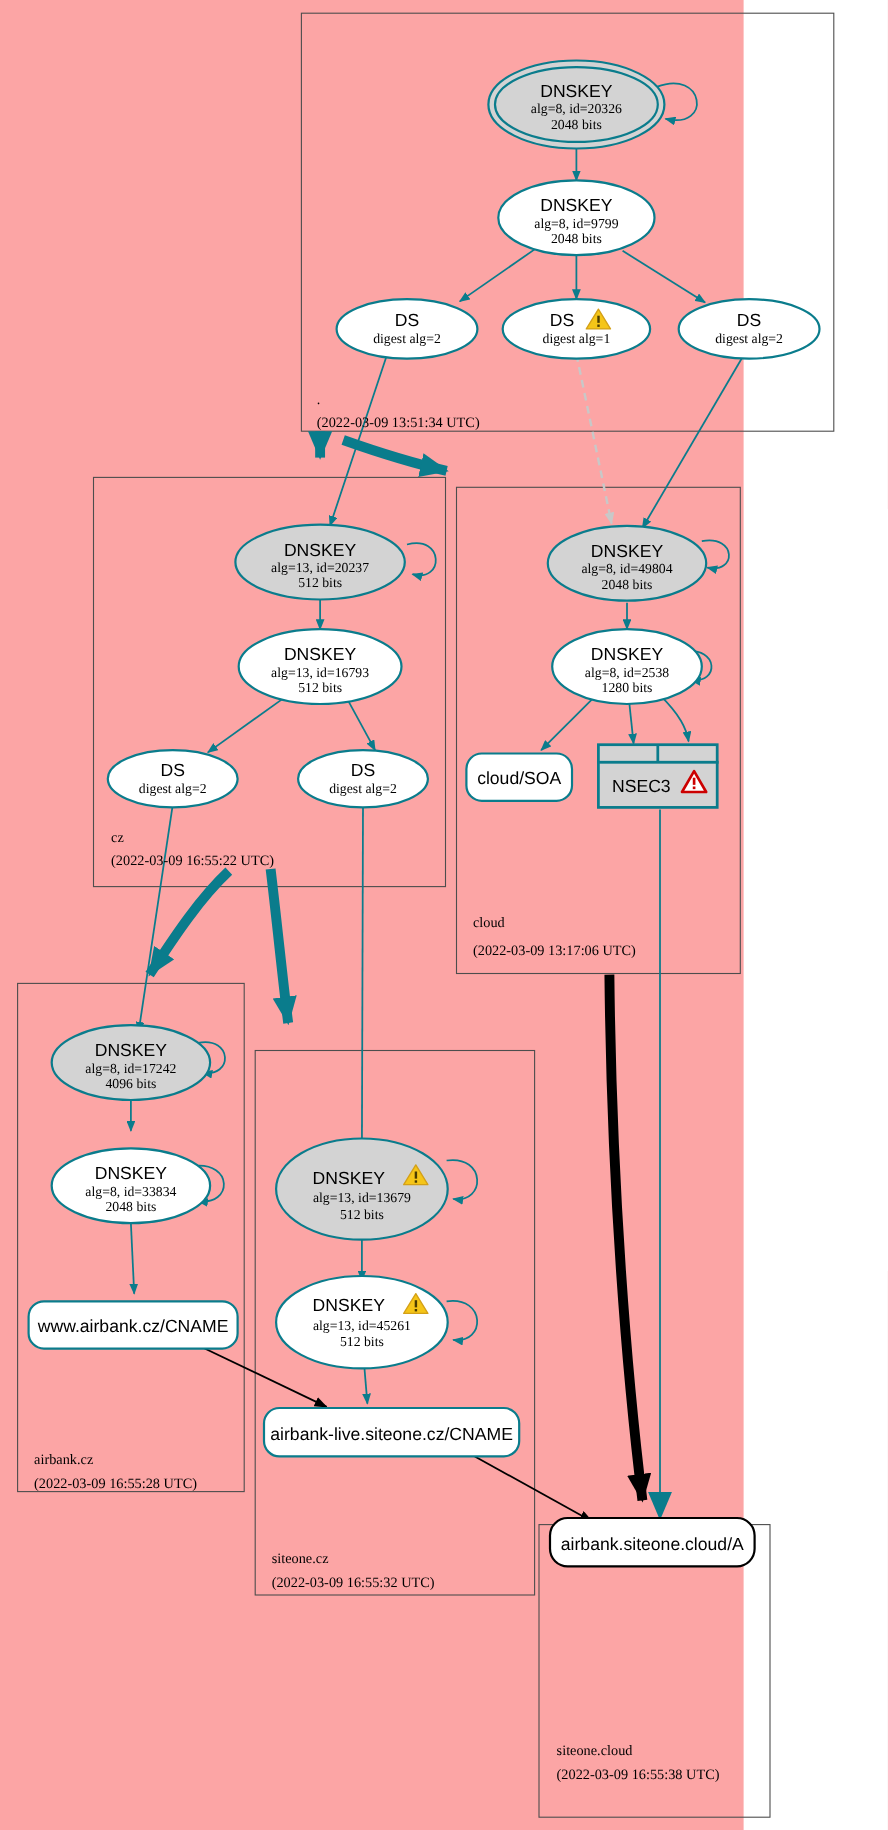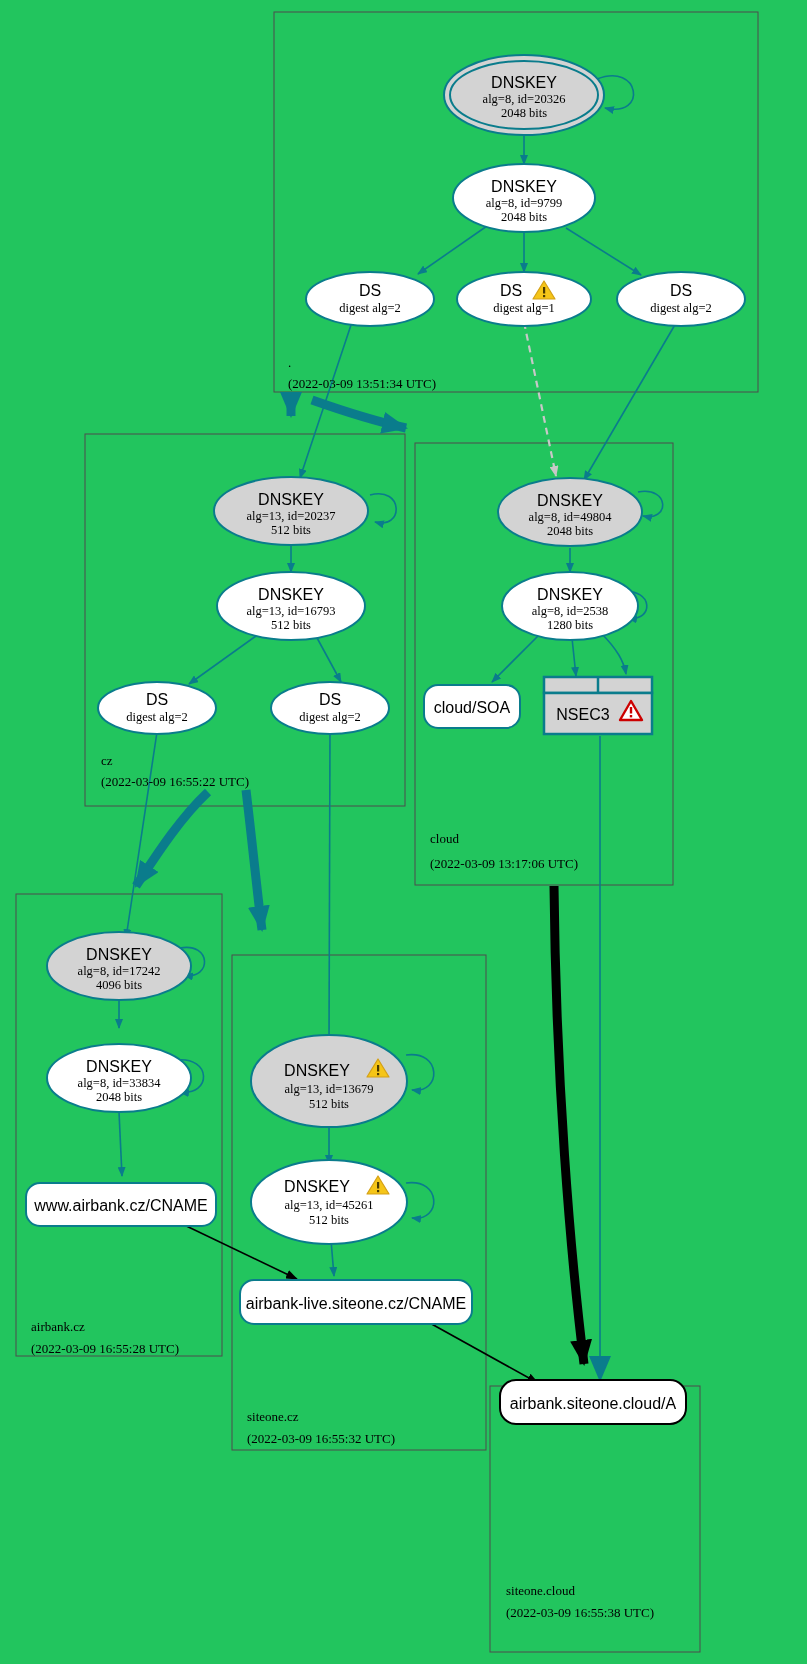--- a/index.html
+++ b/index.html
@@ -2,23 +2,23 @@
 <html><head>
 <meta charset="utf-8">
 <style>
   html, body {
     margin: 0;
     padding: 0;
     background: #ffffff;
   }
   #stage {
     position: relative;
-    width: 807px;
+    width: 676px;
     height: 1664px;
-    background: #22c55e;
+    background: #fca5a5;
     font-family: "Liberation Sans", sans-serif;
   }
   svg { display: block; }
   .zone-box {
     fill: none;
     stroke: #4d4d4d;
     stroke-width: 1;
   }
   .zone-label, .zone-time {
     font-family: "Liberation Serif", serif;

